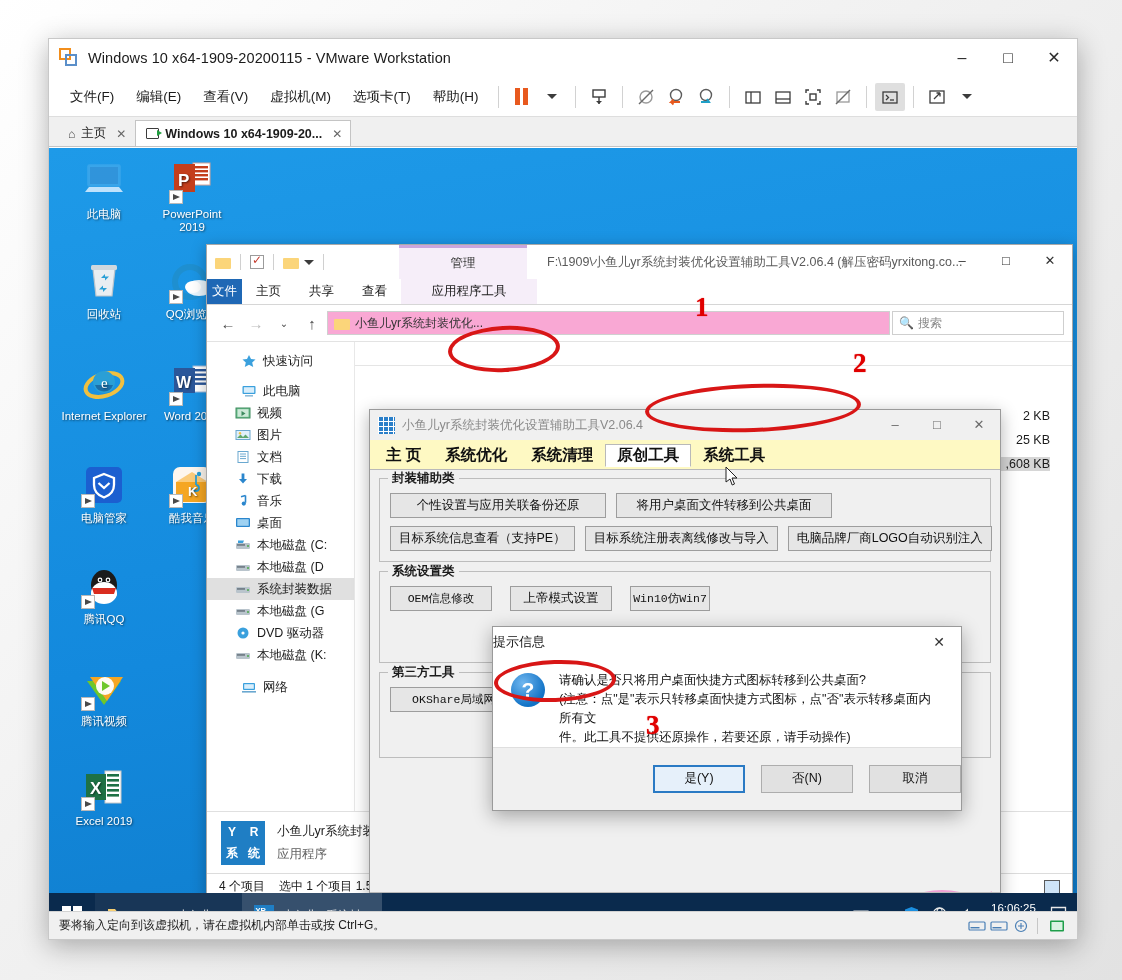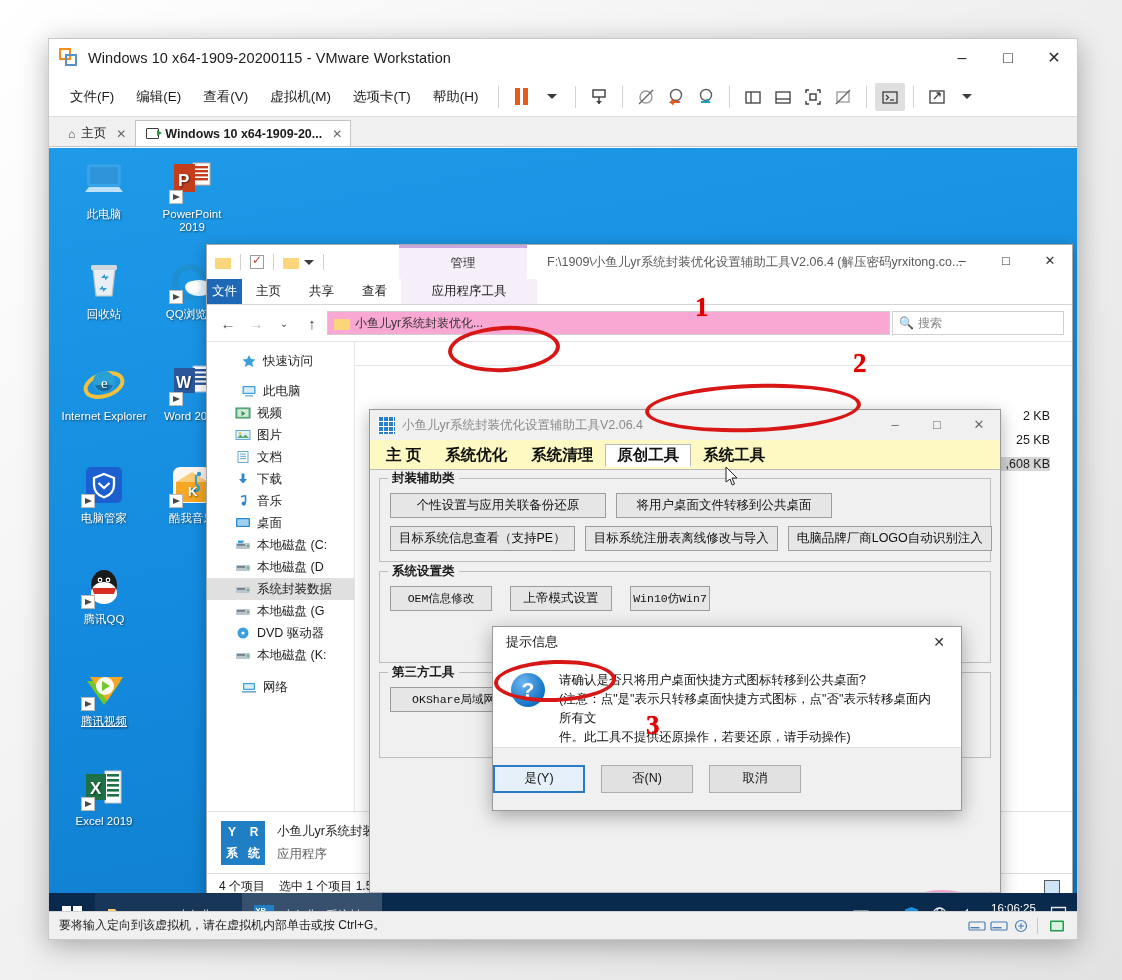--- a/index.html
+++ b/index.html
@@ -250,33 +250,33 @@
     pointer-events:none; opacity:0.62;
   }
 
   
   #msgdlg {
     position:absolute; left:443px; top:478px; width:470px; height:185px;
     background:#ffffff; border:1px solid #9a9a9a;
     box-shadow:0 5px 18px rgba(0,0,0,0.32);
     display:flex; flex-direction:column; overflow:hidden;
   }
-  .dlg-title { height:34px; display:flex;align-items:center; padding-left:13px; font-size:13px;color:#111; position:relative; }
+  .dlg-title { height:34px; display:flex;align-items:center; font-size:13px;color:#111; position:relative; }
   .dlg-close { position:absolute; right:0; top:0; width:44px;height:30px;display:flex;align-items:center;justify-content:center;font-size:14px;color:#333; }
   .dlg-body { flex:1 1 auto; display:flex; gap:14px; padding:6px 18px 0 18px; }
   .dlg-qicon {
     width:34px;height:34px;border-radius:50%; flex:0 0 auto; margin-top:10px;
     background:radial-gradient(circle at 35% 30%,#6fb6ef,#1273c6 70%);
     color:#fff; font-size:21px; font-weight:bold;
     display:flex;align-items:center;justify-content:center;
   }
   .dlg-text { font-size:12.5px; color:#111; line-height:19px; padding-top:8px; }
   .dlg-btns {
     height:72px; background:#f0f0f0; border-top:1px solid #dfdfdf;
-    display:flex; align-items:center; justify-content:flex-start; gap:16px;
+    display:flex; align-items:center; justify-content:flex-end; gap:16px;
   }
   .dlgbtn {
     width:92px;height:28px; background:#e1e1e1; border:1px solid #adadad;
     display:flex;align-items:center;justify-content:center; font-size:12.5px;color:#111;
   }
   .dlgbtn.default { background:#e6f0fa; border:2px solid #2a7ac4; }
 
   
   #taskbar {
     position:absolute; left:0; bottom:0; width:1028px; height:46px;
@@ -494,21 +494,21 @@
               <path d="M11 25h24l-2 6H13z" fill="#d92d20"></path>
               <circle cx="19" cy="17" r="2.4" fill="#fff"></circle>
               <circle cx="27" cy="17" r="2.4" fill="#fff"></circle>
               <circle cx="19" cy="17" r="1.2" fill="#111"></circle>
               <circle cx="27" cy="17" r="1.2" fill="#111"></circle>
             </svg>
           <span class="shortcut-arrow"></span>
         </div>
         <div>腾讯QQ</div>
       </div>
-      <div class="dicon" style="left:12px; top:517px;text-decoration:underline;">
+      <div class="dicon" style="left:12px; top:517px;">
         <div class="glyph">
           <svg width="46" height="46" viewBox="0 0 46 46">
               <path d="M6 16 L40 16 L23 40 Z" fill="#6fc72a"></path>
               <path d="M9 12 L42 12 L26 36 Z" fill="#f5a623"></path>
               <circle cx="24" cy="21" r="9" fill="#ffffff" opacity="0.95"></circle>
               <path d="M21 16l8 5-8 5z" fill="#6fc72a"></path>
             </svg>
           <span class="shortcut-arrow"></span>
         </div>
         <div>腾讯视频</div>

